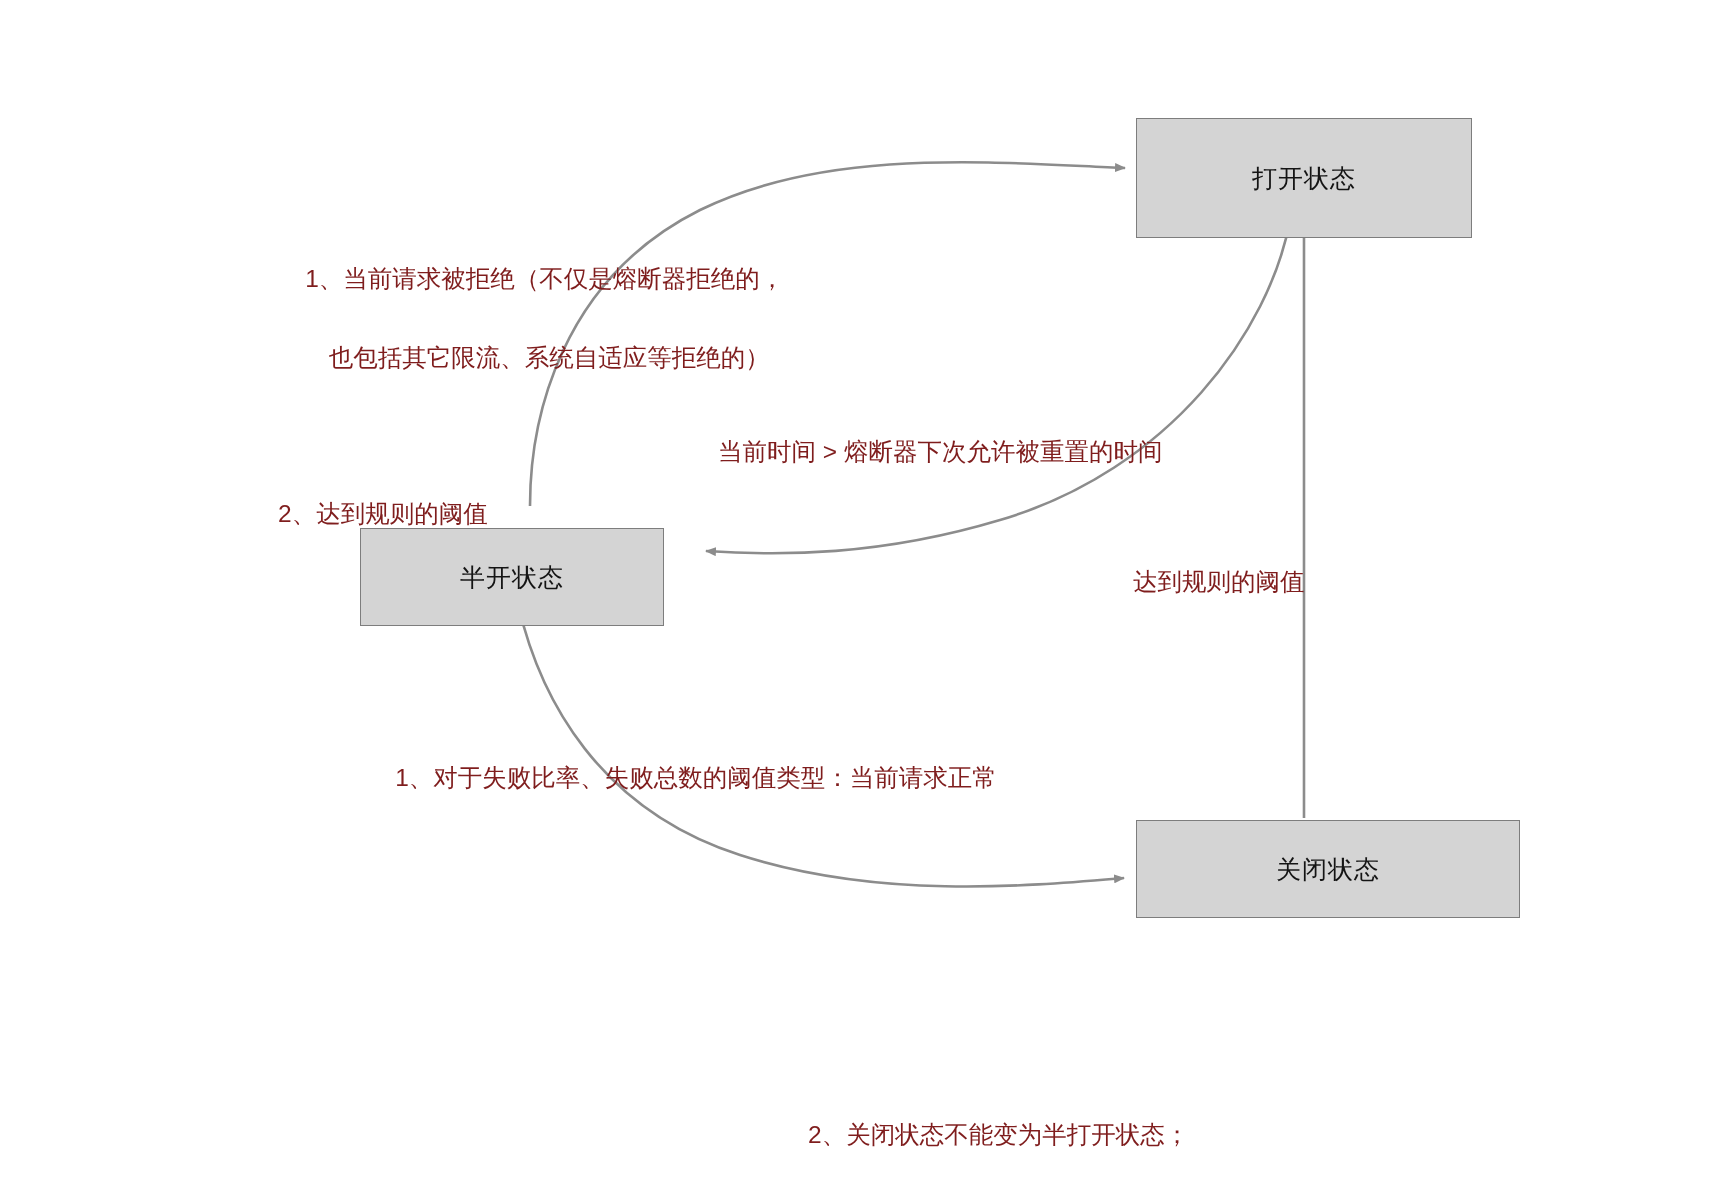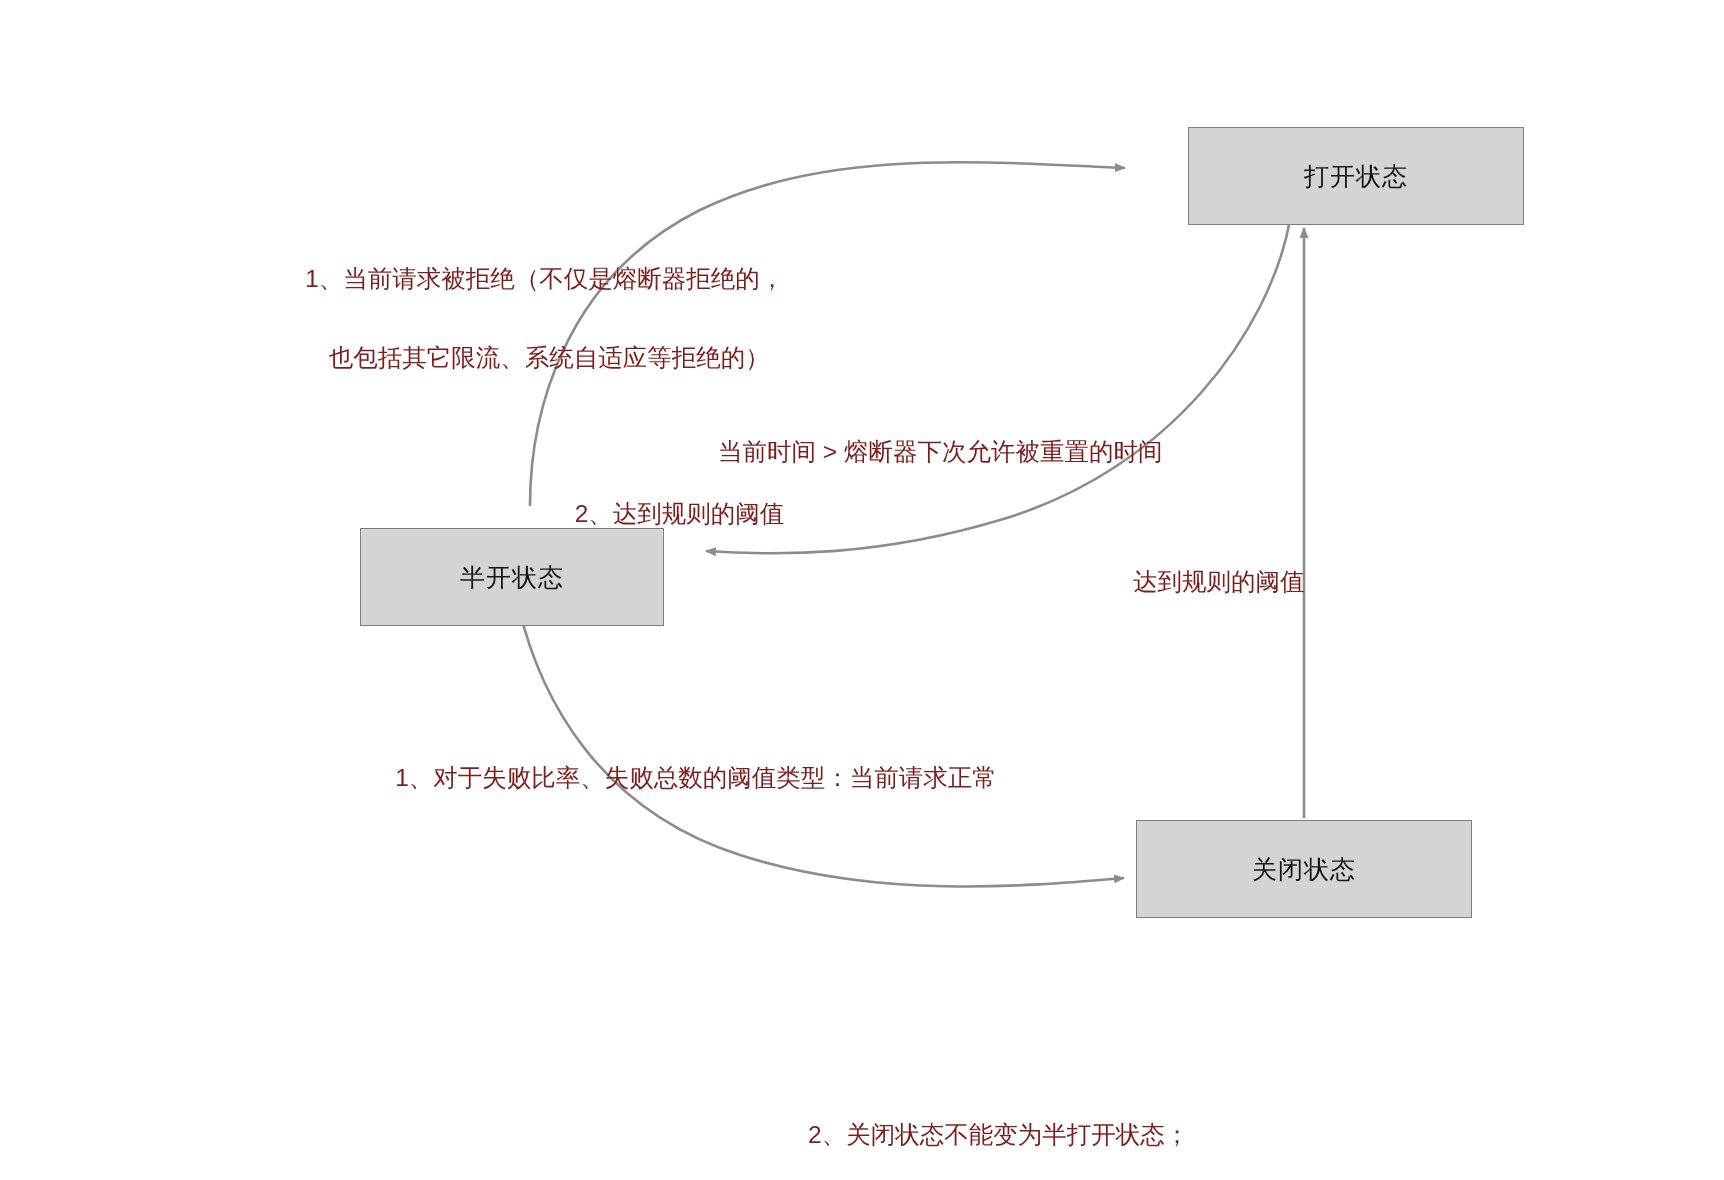--- a/index.html
+++ b/index.html
@@ -36,36 +36,35 @@
     border: 1.5px solid #7d7d7d;
     display: flex;
     align-items: center;
     justify-content: center;
     font-size: 25px;
     letter-spacing: 1px;
     color: #141414;
     box-sizing: border-box;
   }
   #node-open {
-    left: 1188px;
+    left: 1136px;
     top: 118px;
     width: 336px;
-    height: 98px;
-    margin-top: 9px;
+    height: 120px;
   }
   #node-halfopen {
     left: 360px;
     top: 528px;
     width: 304px;
     height: 98px;
   }
   #node-closed {
     left: 1136px;
     top: 820px;
-    width: 336px;
+    width: 384px;
     height: 98px;
   }
   .label {
     position: absolute;
     font-size: 24.5px;
     line-height: 1.62;
     color: #7f1d1d;
     white-space: pre;
   }
   #label-open-cond {
@@ -73,21 +72,20 @@
     top: 219px;
   }
   #label-open-cond .line2 {
     padding-left: 36px;
     display: block;
     text-align: center;
   }
   #label-open-cond .line3 {
     display: block;
     padding-top: 37px;
-    text-align: right;
   }
   #label-reset-time {
     left: 718px;
     top: 432px;
   }
   #label-threshold-right {
     left: 1133px;
     top: 562px;
   }
   #label-close-cond {

